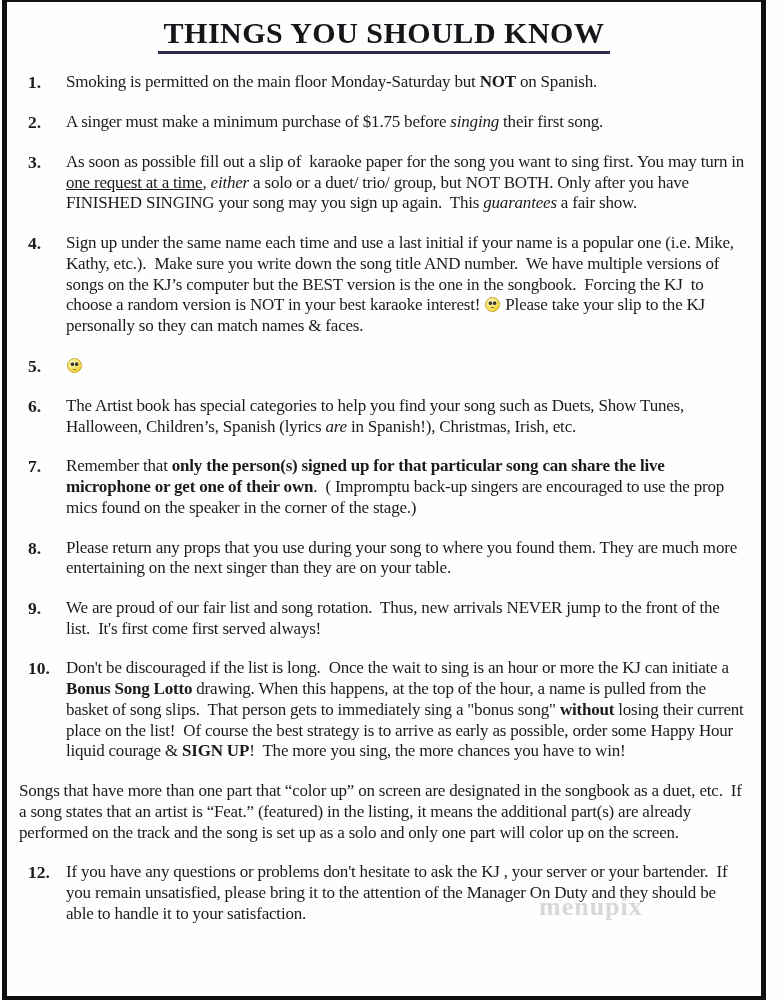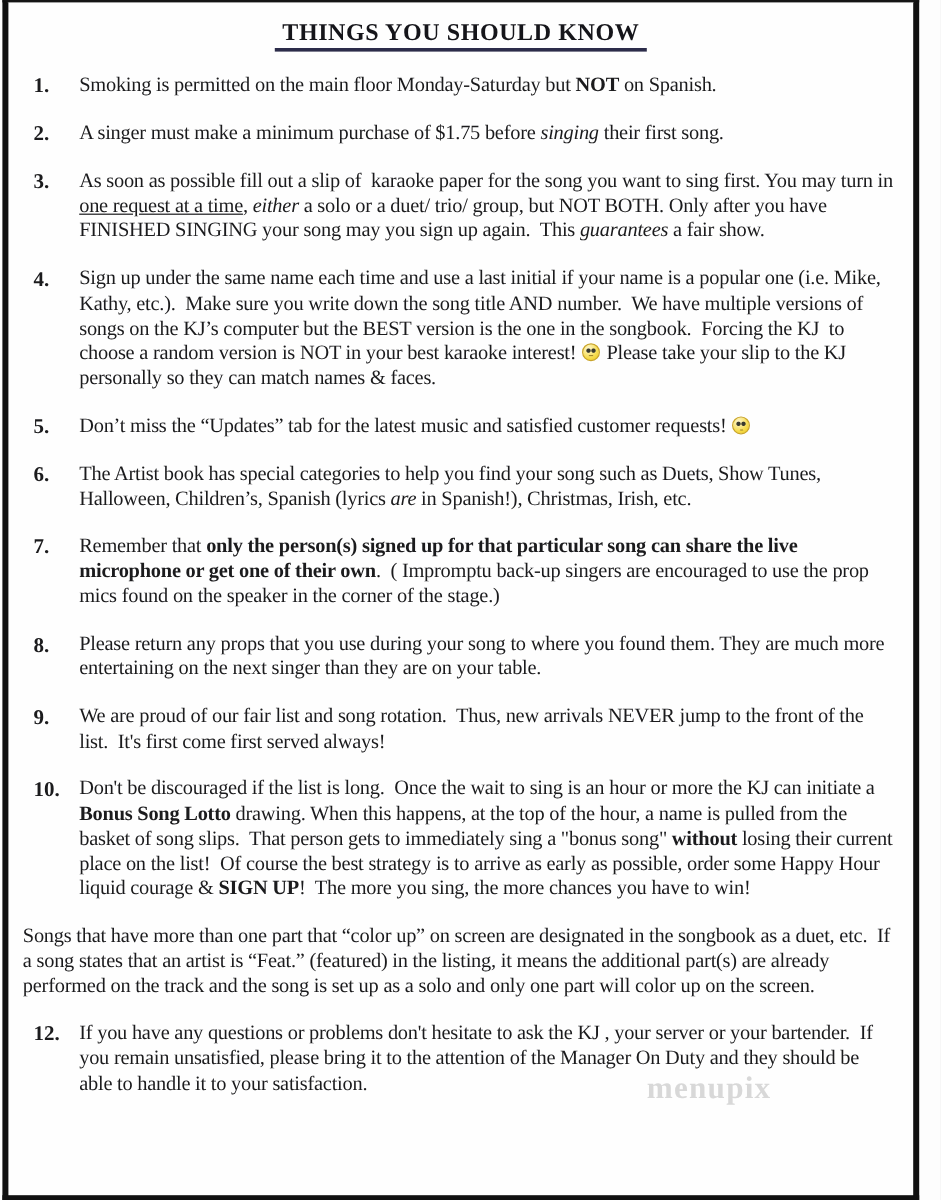--- a/index.html
+++ b/index.html
@@ -8,21 +8,21 @@
     overflow:hidden;font-family:"Liberation Serif", serif;color:#1b1b1d;
   }
   .frame{
     position:absolute;left:2px;top:0;width:764px;height:1000px;box-sizing:border-box;
     border-left:5px solid #101010;border-right:5px solid #101010;
     border-bottom:4px solid #101010;border-top:2px solid #151515;
     background:#fefefe;padding:10px 12px 0 12px;
   }
   .title-wrap{text-align:center;margin:4px 0 18px 0;}
   .doc-title{
-    display:inline-block;margin:0;font-size:20px;font-weight:700;letter-spacing:.5px;
+    display:inline-block;margin:0;font-size:30px;font-weight:700;letter-spacing:.5px;
     color:#15151a;border-bottom:3px solid #2c2c4a;padding:0 6px 1px 6px;
     font-family:"Liberation Serif", serif;
   }
   .rules{}
   .item{display:flex;margin-bottom:19px;}
   .num{
     flex:0 0 47px;width:47px;box-sizing:border-box;padding-left:9px;
     font-weight:700;font-size:17.5px;line-height:1.2;
   }
   .body{
@@ -75,21 +75,21 @@
         <div class="item">
           <span class="num">3.</span>
           <div class="body"><span class="seg normal">As soon as possible fill out a slip of  karaoke paper for the song you want to sing first. You may turn in </span><span class="seg underline">one request at a time</span><span class="seg normal">, </span><span class="seg italic">either</span><span class="seg normal"> a solo or a duet/ trio/ group, but NOT BOTH. Only after you have FINISHED SINGING your song may you sign up again.  This </span><span class="seg italic">guarantees</span><span class="seg normal"> a fair show.</span></div>
         </div>
         <div class="item">
           <span class="num">4.</span>
           <div class="body"><span class="seg normal">Sign up under the same name each time and use a last initial if your name is a popular one (i.e. Mike, Kathy, etc.).  Make sure you write down the song title AND number.  We have multiple versions of songs on the KJ’s computer but the BEST version is the one in the songbook.  Forcing the KJ  to choose a random version is NOT in your best karaoke interest! </span><span class="emoji emoji-neutral"></span><span class="seg normal"> Please take your slip to the KJ  personally so they can match names &amp; faces.</span></div>
         </div>
         <div class="item">
           <span class="num">5.</span>
-          <div class="body"><span class="seg normal">Don’t miss the “Updates” tab for the latest music and satisfied customer requests! </span><span class="emoji emoji-smile"></span></div>
+          <div class="body"><span class="emoji emoji-smile"></span></div>
         </div>
         <div class="item">
           <span class="num">6.</span>
           <div class="body"><span class="seg normal">The Artist book has special categories to help you find your song such as Duets, Show Tunes, Halloween, Children’s, Spanish (lyrics </span><span class="seg italic">are</span><span class="seg normal"> in Spanish!), Christmas, Irish, etc.</span></div>
         </div>
         <div class="item">
           <span class="num">7.</span>
           <div class="body"><span class="seg normal">Remember that </span><span class="seg bold">only the person(s) signed up for that particular song can share the live microphone or get one of their own</span><span class="seg normal">.  ( Impromptu back-up singers are encouraged to use the prop mics found on the speaker in the corner of the stage.)</span></div>
         </div>
         <div class="item">

